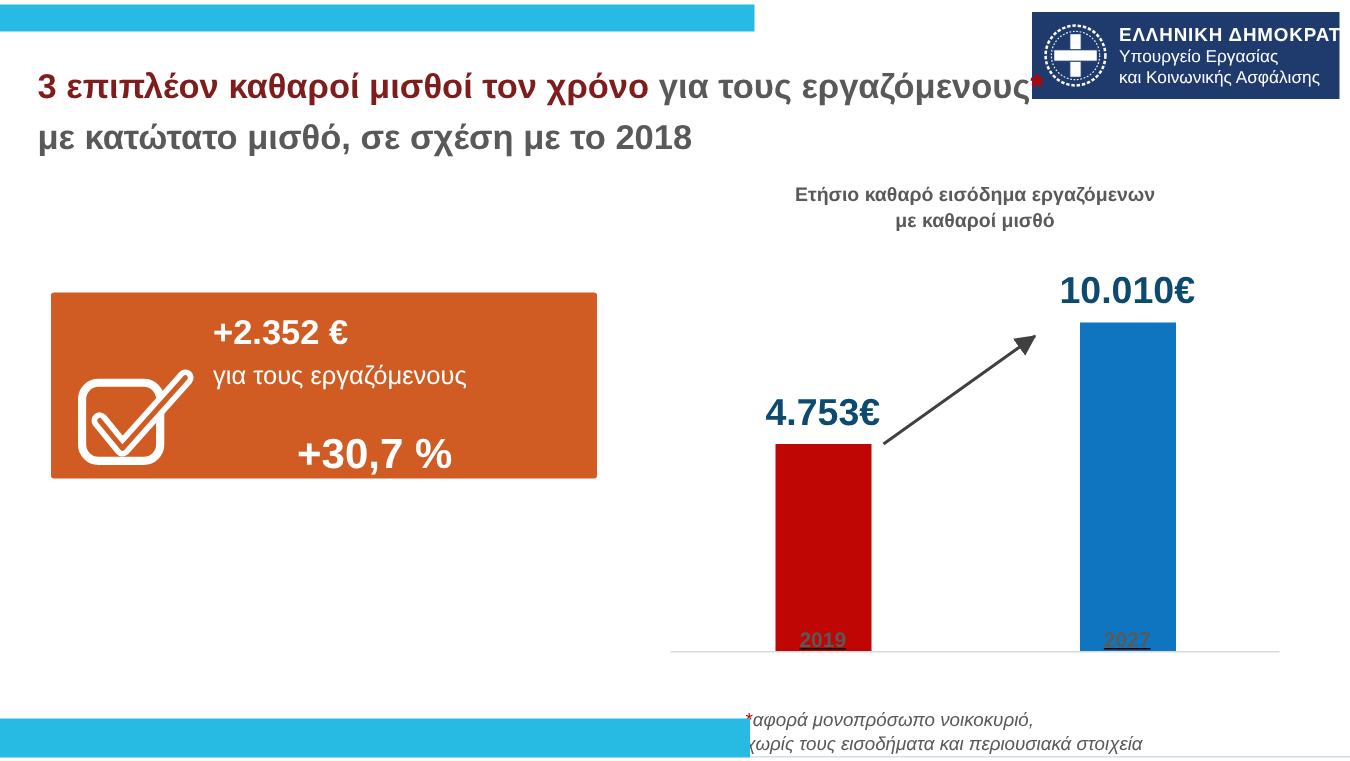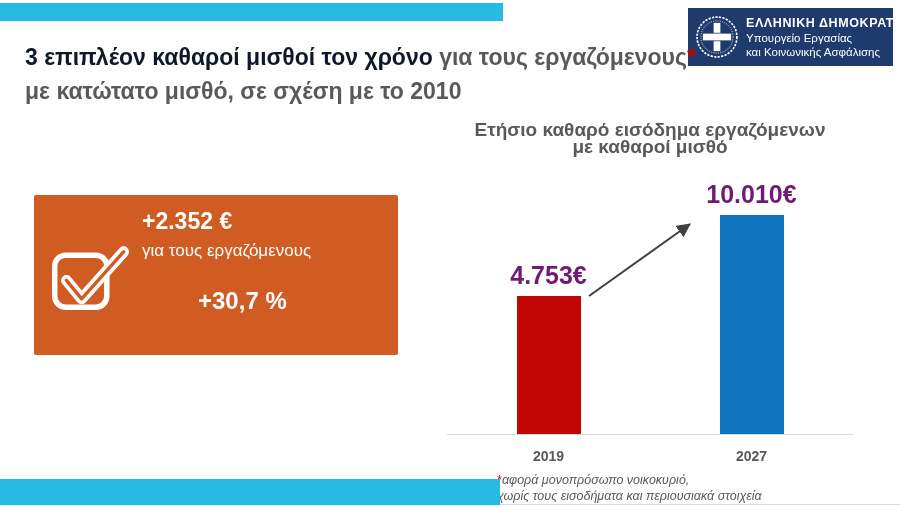--- a/index.html
+++ b/index.html
@@ -19,50 +19,50 @@
     position:absolute; left:688px; top:8px; width:205px; height:58px;
     background:#1f3a6d; display:flex; align-items:center; padding:4px 6px;
   }
   .gov-logo .emblem { width:46px; height:46px; flex:0 0 auto; }
   .gov-logo .logo-text { margin-left:6px; color:#ffffff; }
   .logo-line1 { font-size:12.5px; font-weight:bold; letter-spacing:0.6px; line-height:16px; white-space:nowrap; }
   .logo-line2, .logo-line3 { font-size:11.5px; line-height:14px; white-space:nowrap; }
 
   
   .title { position:absolute; left:25px; top:40px; font-weight:bold; font-size:23px; line-height:34px; }
-  .title .t-blue { color:#0f172a; }
+  .title .t-blue { color:#7f1d1d; }
   .title .t-gray { color:#595959; }
   .title .t-red  { color:#c00000; }
 
   
   .orange-box {
-    position:absolute; left:34px; top:195px; width:364px; height:160px;
+    position:absolute; left:34px; top:195px; width:364px; height:124px;
     background:#d05c24; border-radius:2px; color:#ffffff;
   }
   .check-icon { position:absolute; left:14px; top:40px; width:84px; height:84px; }
   .ob-amount   { position:absolute; left:108px; top:13px; font-size:23px; font-weight:bold; }
   .ob-subtitle { position:absolute; left:108px; top:46px; font-size:17px; }
-  .ob-percent  { position:absolute; left:164px; top:92px; font-size:24px; font-weight:bold; }
+  .ob-percent  { position:absolute; left:164px; top:92px; font-size:28px; font-weight:bold; }
 
   
   .chart-title {
     position:absolute; left:447px; top:121px; width:406px;
-    text-align:center; color:#595959; font-size:19px; line-height:17px; font-weight:bold;
+    text-align:center; color:#595959; font-size:13px; line-height:17px; font-weight:bold;
   }
   .plot {
     position:absolute; left:447px; top:180px; width:406px; height:255px;
     border-bottom:1px solid #d9d9d9; display:flex;
   }
   .bar-col {
     flex:1 1 50%; display:flex; flex-direction:column;
     justify-content:flex-end; align-items:center;
   }
-  .bar-value { color:#701a75; font-size:25px; font-weight:bold; margin-bottom:6px; white-space:nowrap; }
+  .bar-value { color:#0c4a6e; font-size:25px; font-weight:bold; margin-bottom:6px; white-space:nowrap; }
   .bar { width:64px; }
-  .tick-row { position:absolute; left:447px; top:448px; width:406px; display:flex; }
+  .tick-row { position:absolute; left:447px; top:418px; width:406px; display:flex;text-decoration:underline; }
   .tick { flex:1 1 50%; text-align:center; color:#595959; font-size:14px; font-weight:bold; }
 
   .growth-arrow { position:absolute; left:583px; top:213px; width:118px; height:88px; }
 
   
   .footnote {
     position:absolute; left:497px; top:472px; color:#595959;
     font-size:12.5px; font-style:italic; line-height:16px;
   }
   .footnote .fn-red { color:#c00000; font-style:normal; }
@@ -83,21 +83,21 @@
     </svg>
     <div class="logo-text">
       <div class="logo-line1">ΕΛΛΗΝΙΚΗ ΔΗΜΟΚΡΑΤΙΑ</div>
       <div class="logo-line2">Υπουργείο Εργασίας</div>
       <div class="logo-line3">και Κοινωνικής Ασφάλισης</div>
     </div>
   </div>
 
   <div class="title">
     <div><span class="t-blue">3 επιπλέον καθαροί μισθοί τον χρόνο</span><span class="t-gray"> για τους εργαζόμενους</span><span class="t-red">*</span></div>
-    <div class="t-gray">με κατώτατο μισθό, σε σχέση με το 2010</div>
+    <div class="t-gray">με κατώτατο μισθό, σε σχέση με το 2018</div>
   </div>
 
   <div class="orange-box">
     <svg class="check-icon" viewBox="0 0 100 100">
       <rect x="8" y="24" width="62" height="62" rx="13" fill="none" stroke="#ffffff" stroke-width="6.5"></rect>
       <path d="M 22 54 L 40 76 L 90 20" fill="none" stroke="#ffffff" stroke-width="13" stroke-linecap="round" stroke-linejoin="round"></path>
       <path d="M 22 54 L 40 76 L 90 20" fill="none" stroke="#d05c24" stroke-width="4" stroke-linecap="round" stroke-linejoin="round"></path>
     </svg>
     <div class="ob-amount">+2.352 €</div>
     <div class="ob-subtitle">για τους εργαζόμενους</div>

